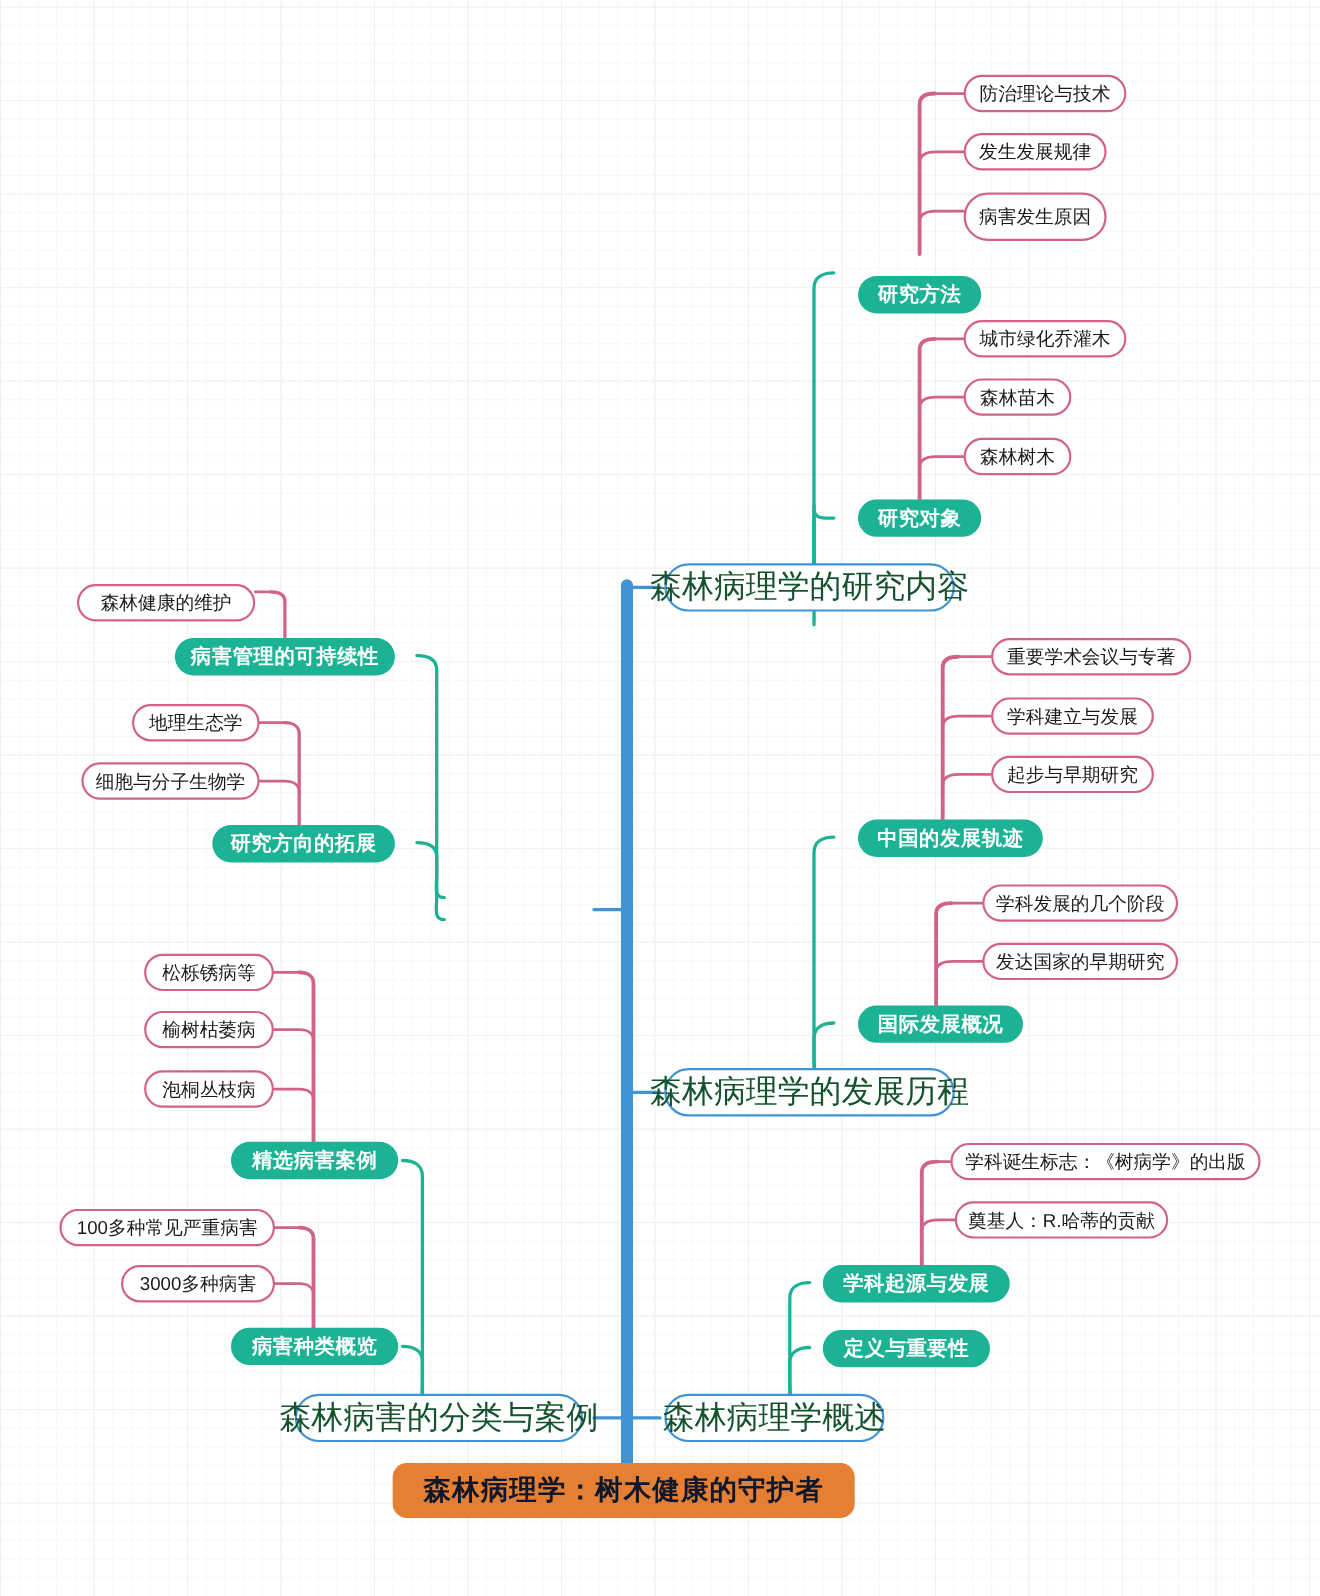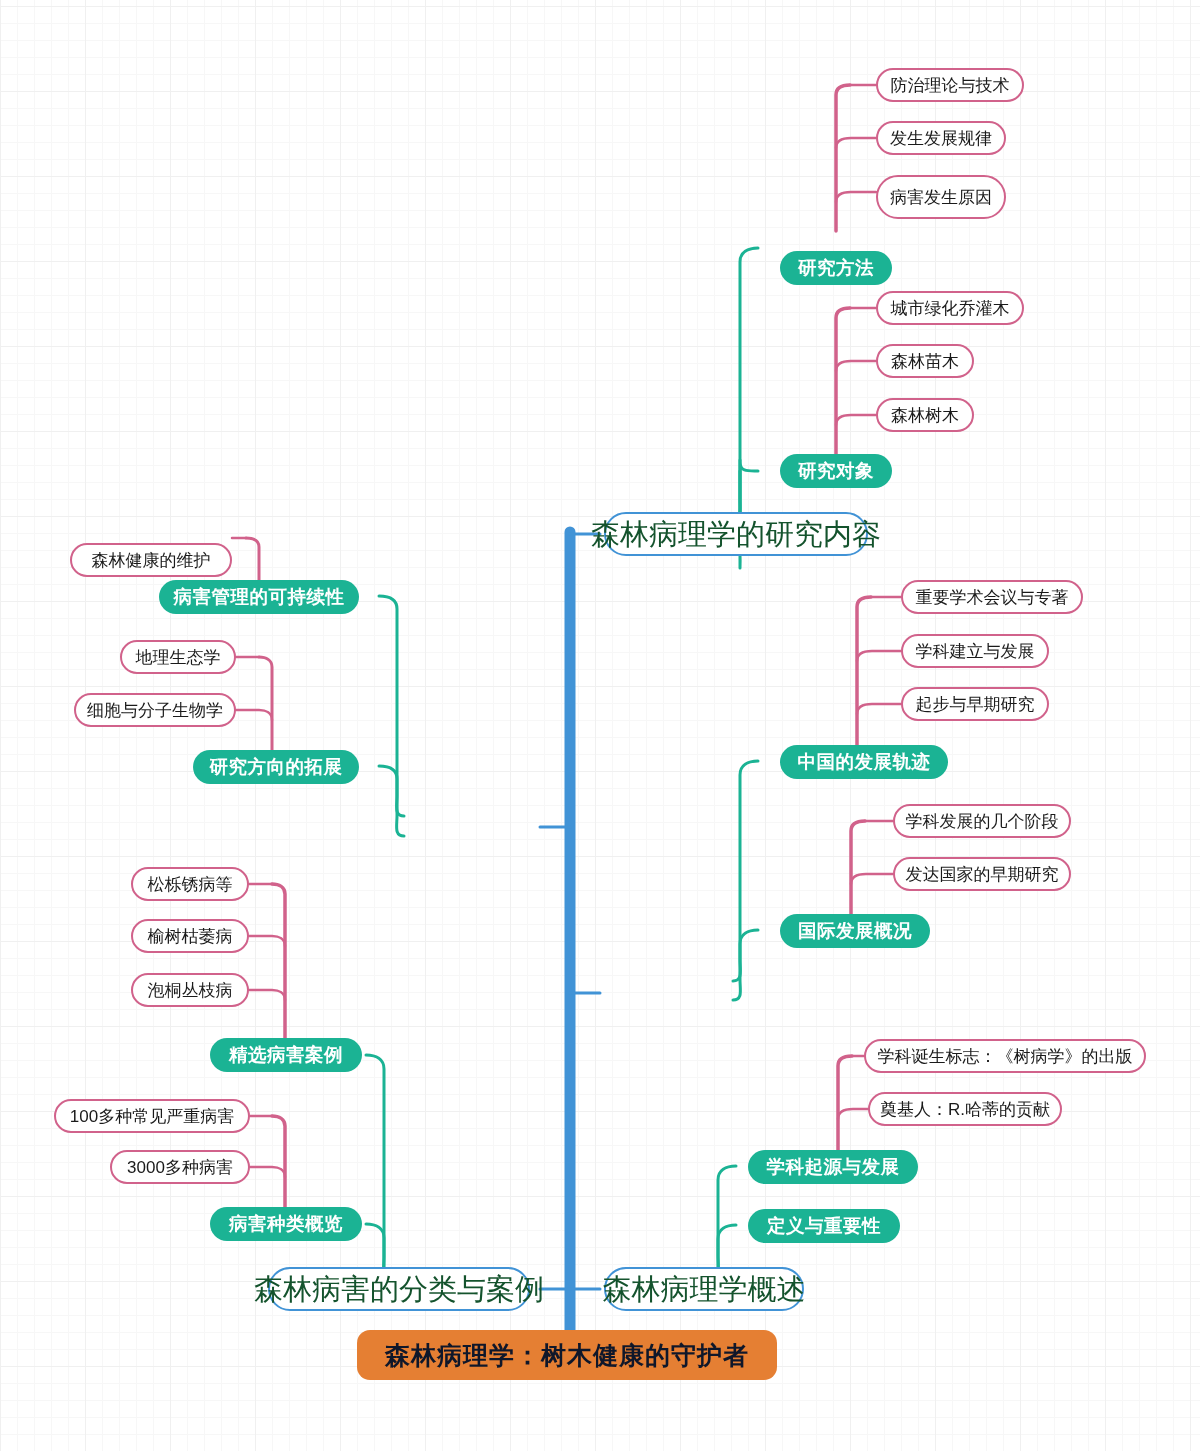--- a/index.html
+++ b/index.html
@@ -139,20 +139,21 @@
       <path d="M272,1116 L250,1116" stroke="#D1628B" stroke-width="2.5"></path>
       <path d="M285,1177 C285,1170 279,1167 272,1167 L250,1167" stroke="#D1628B" stroke-width="2.5"></path>
 
     </g>
   </svg>
 
   <div class="node n-root" style="left:357px;top:1330px;width:420px;height:50px;">森林病理学：树木健康的守护者</div>
 
   <div class="node n-l1" style="left:604px;top:512px;width:264px;height:44px;">森林病理学的研究内容</div>
 
+  <div class="node n-l1" style="left:604px;top:971px;width:264px;height:44px;">森林病理学的发展历程</div>
 
   <div class="node n-l1" style="left:604px;top:1267px;width:200px;height:44px;">森林病理学概述</div>
 
 
   <div class="node n-l1" style="left:268px;top:1267px;width:262px;height:44px;">森林病害的分类与案例</div>
 
   <div class="node n-l2" style="left:780px;top:231px;width:112px;height:34px;margin-top:20px;">研究方法</div>
 
   <div class="node n-l2" style="left:780px;top:454px;width:112px;height:34px;">研究对象</div>
 
@@ -183,21 +184,21 @@
   <div class="node n-l3" style="left:901px;top:580px;width:182px;height:34px;">重要学术会议与专著</div>
   <div class="node n-l3" style="left:901px;top:634px;width:148px;height:34px;">学科建立与发展</div>
   <div class="node n-l3" style="left:901px;top:687px;width:148px;height:34px;">起步与早期研究</div>
 
   <div class="node n-l3" style="left:893px;top:804px;width:178px;height:34px;">学科发展的几个阶段</div>
   <div class="node n-l3" style="left:893px;top:857px;width:178px;height:34px;">发达国家的早期研究</div>
 
   <div class="node n-l3" style="left:864px;top:1039px;width:282px;height:34px;">学科诞生标志：《树病学》的出版</div>
   <div class="node n-l3" style="left:868px;top:1092px;width:194px;height:34px;">奠基人：R.哈蒂的贡献</div>
 
-  <div class="node n-l3" style="left:70px;top:543px;width:162px;height:34px;">森林健康的维护</div>
+  <div class="node n-l3" style="left:70px;top:531px;width:162px;height:34px;">森林健康的维护</div>
 
   <div class="node n-l3" style="left:120px;top:640px;width:116px;height:34px;">地理生态学</div>
   <div class="node n-l3" style="left:74px;top:693px;width:162px;height:34px;">细胞与分子生物学</div>
 
   <div class="node n-l3" style="left:131px;top:867px;width:118px;height:34px;">松栎锈病等</div>
   <div class="node n-l3" style="left:131px;top:919px;width:118px;height:34px;">榆树枯萎病</div>
   <div class="node n-l3" style="left:131px;top:973px;width:118px;height:34px;">泡桐丛枝病</div>
 
   <div class="node n-l3" style="left:54px;top:1099px;width:196px;height:34px;">100多种常见严重病害</div>
   <div class="node n-l3" style="left:110px;top:1150px;width:140px;height:34px;">3000多种病害</div>

